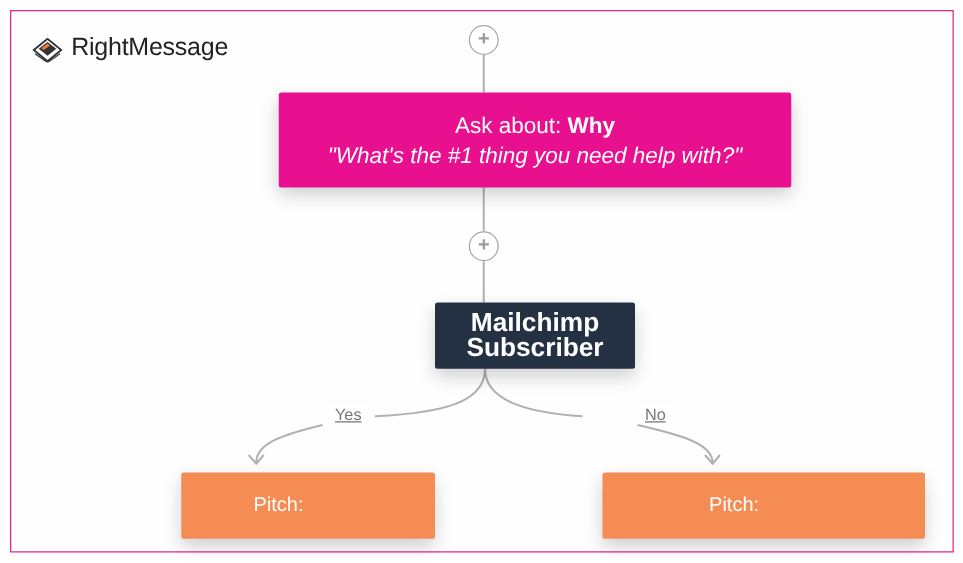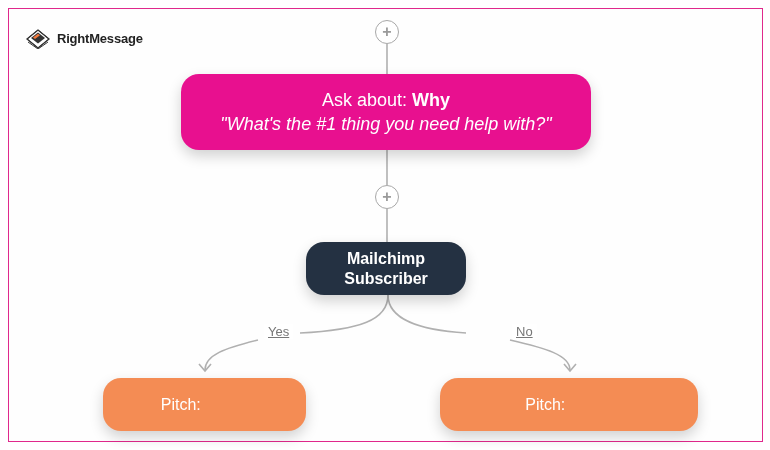--- a/index.html
+++ b/index.html
@@ -1,24 +1,24 @@
 <!DOCTYPE html>
 <html><head>
 <meta charset="utf-8">
 <style>
   html, body { margin:0; padding:0; }
   body { width:770px; height:450px; background:#ffffff; position:relative; overflow:hidden; font-family:"Liberation Sans", sans-serif; }
   .frame { position:absolute; left:8px; top:8px; width:755px; height:434px; border:1.5px solid #e0288c; box-sizing:border-box; background:#fefefe; }
   .logo { position:absolute; left:25px; top:27px; display:flex; align-items:center; gap:6px; }
-  .logo-text { font-size:13px; font-weight:bold; color:#222; letter-spacing:-0.2px; }
+  .logo-text { font-size:20px; font-weight:normal; color:#222; letter-spacing:-0.2px; }
   svg.lines { position:absolute; left:0; top:0; }
-  .node { position:absolute; box-sizing:border-box; border-radius:18px; display:flex; flex-direction:column; align-items:center; justify-content:center; text-align:center; color:#fff; box-shadow:0 6px 14px rgba(0,0,0,0.18); }
+  .node { position:absolute; box-sizing:border-box; border-radius:2px; display:flex; flex-direction:column; align-items:center; justify-content:center; text-align:center; color:#fff; box-shadow:0 6px 14px rgba(0,0,0,0.18);margin-left:42px; }
   .pink { left:181px; top:74px; width:410px; height:76px; background:#e8108f; font-size:18px; line-height:24px; }
   .pink .q { font-style:italic; }
-  .dark { left:306px; top:242px; width:160px; height:53px; background:#243142; font-size:16px; font-weight:bold; line-height:20px; }
+  .dark { left:306px; top:242px; width:160px; height:53px; background:#243142; font-size:21px; font-weight:bold; line-height:20px; }
   .orange { top:378px; height:53px; background:#f48c54; font-size:16px; flex-direction:row;gap:43px; }
   .orange.left { left:103px; width:203px; }
   .orange.right { left:440px; width:258px; }
   .b { font-weight:bold; }
   .plus { position:absolute; width:24px; height:24px; border:1.6px solid #a8a8a8; border-radius:50%; background:#fff; box-sizing:border-box; display:flex; align-items:center; justify-content:center; color:#9a9a9a; font-size:16px; font-weight:bold; line-height:1; }
   .edge-label { position:absolute; font-size:13px; color:#777; background:#fff; padding:0 4px;text-decoration:underline; }
 </style>
 </head>
 <body>
 

